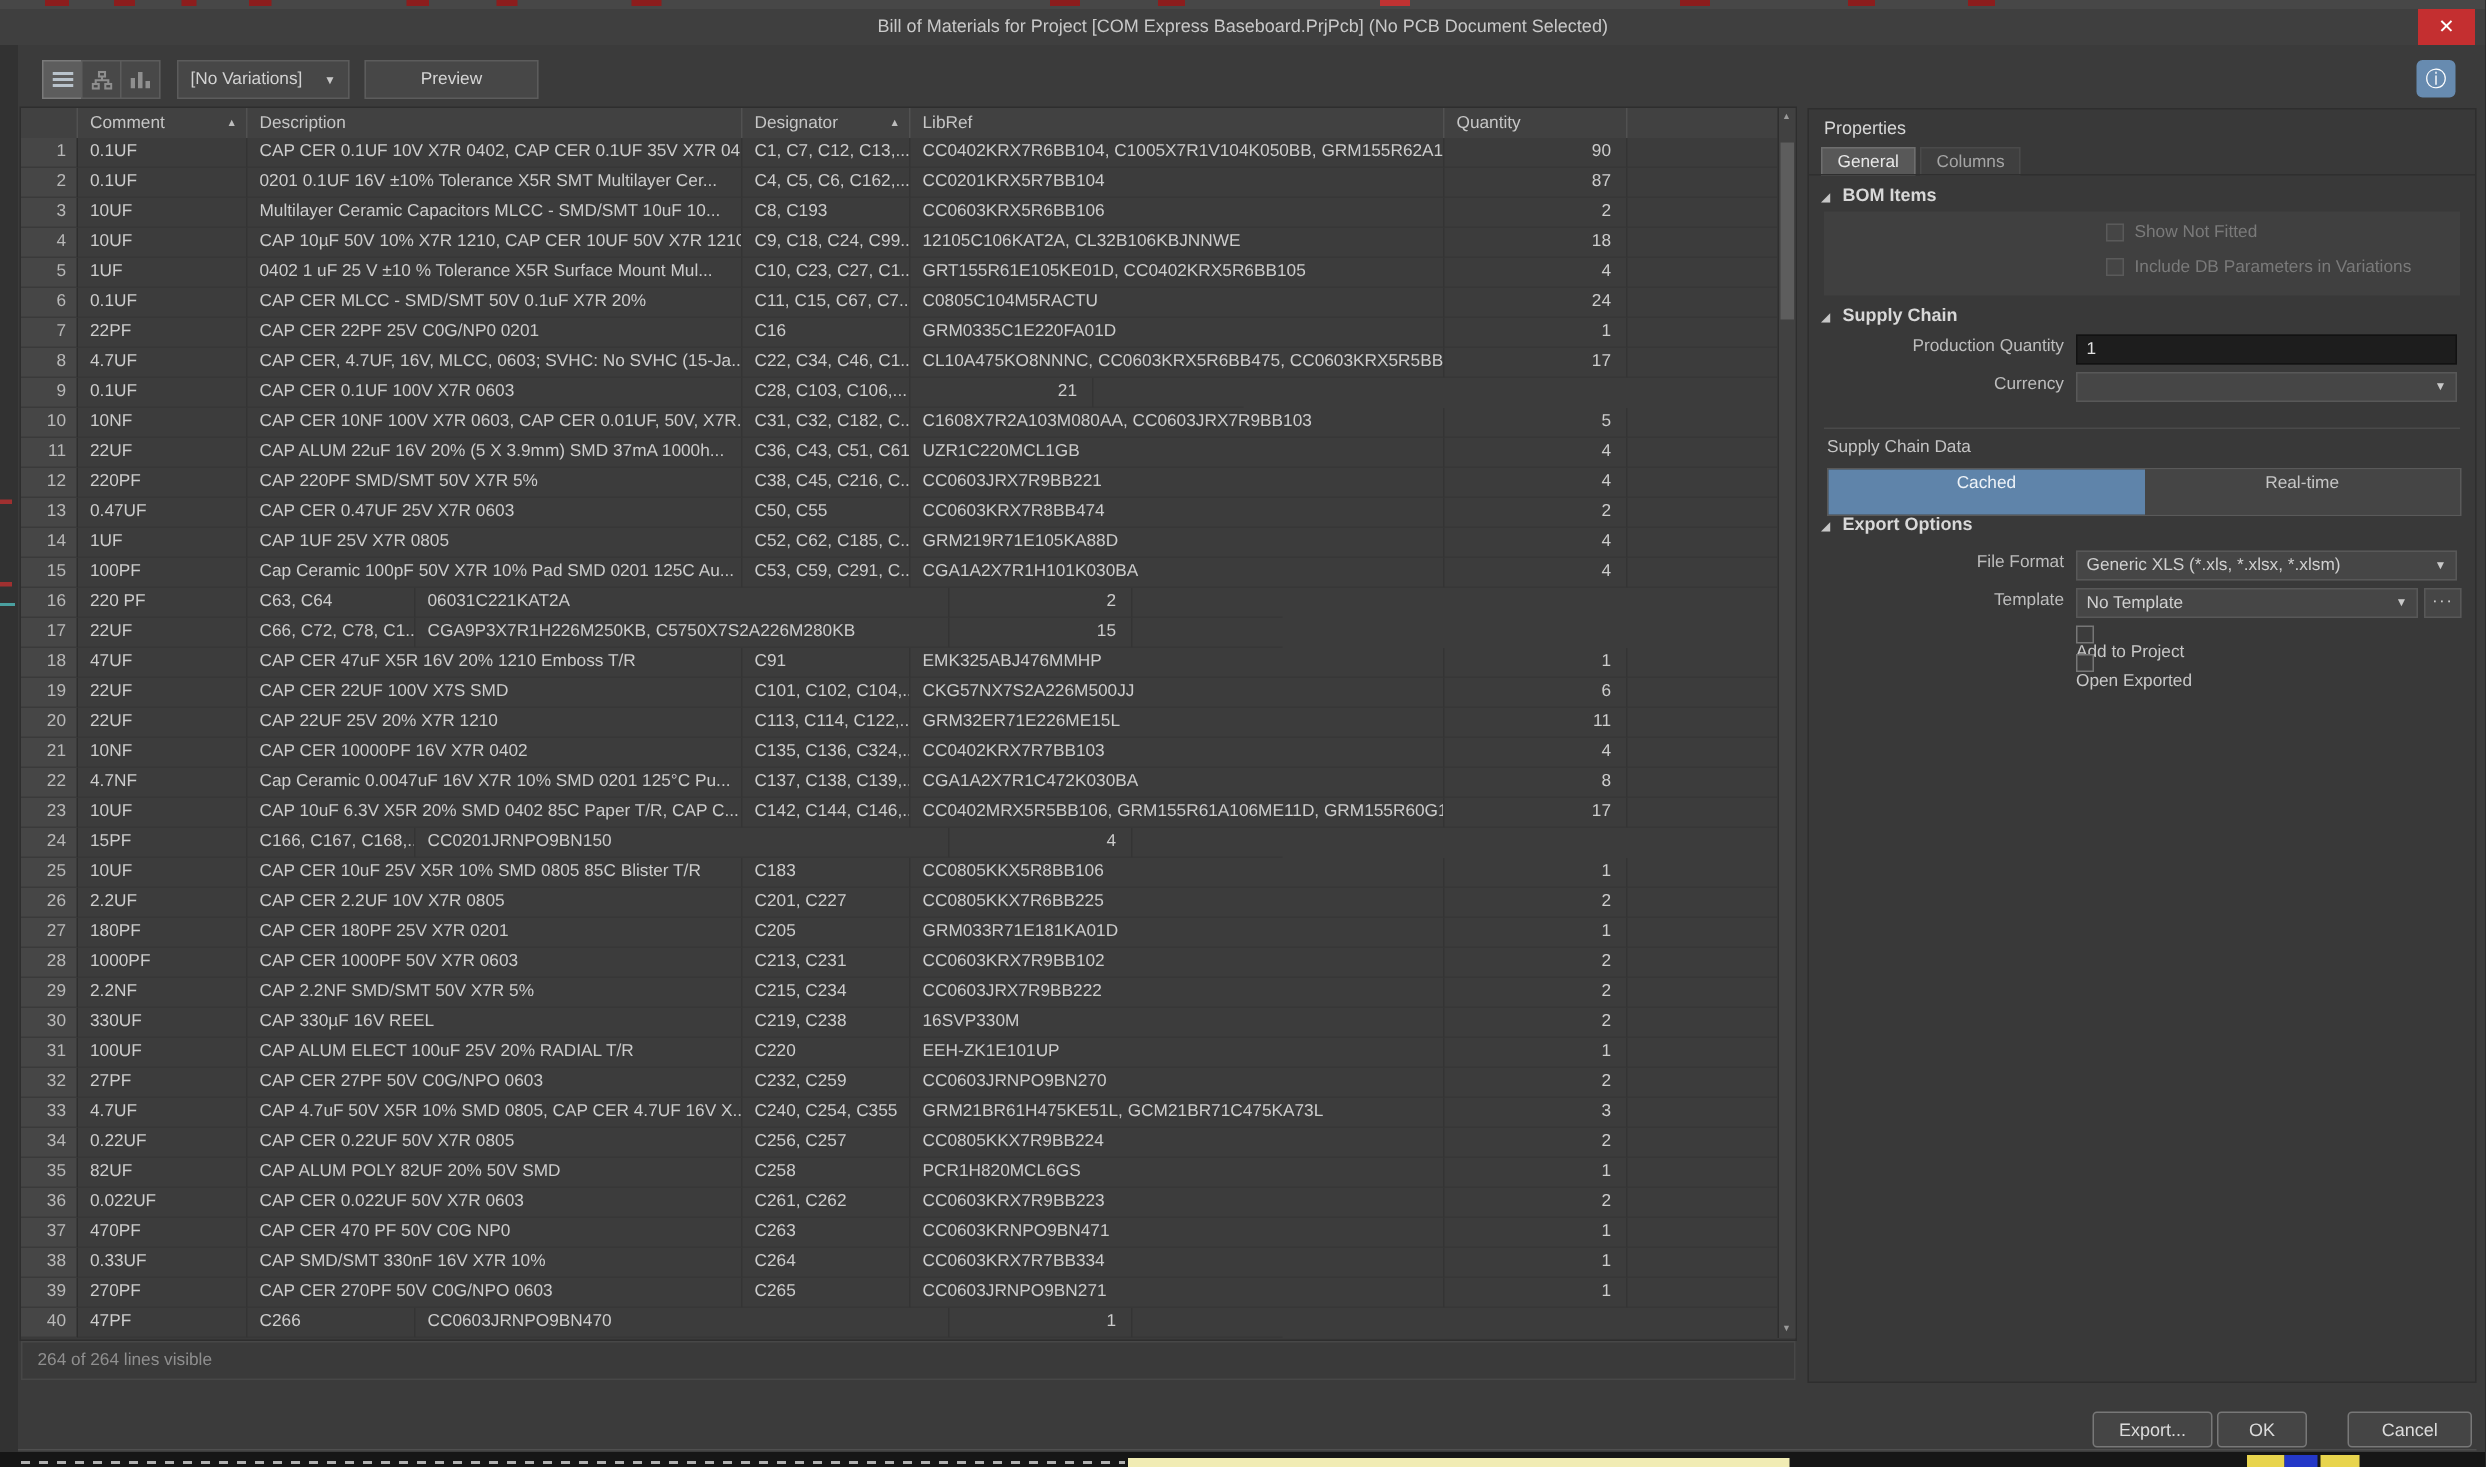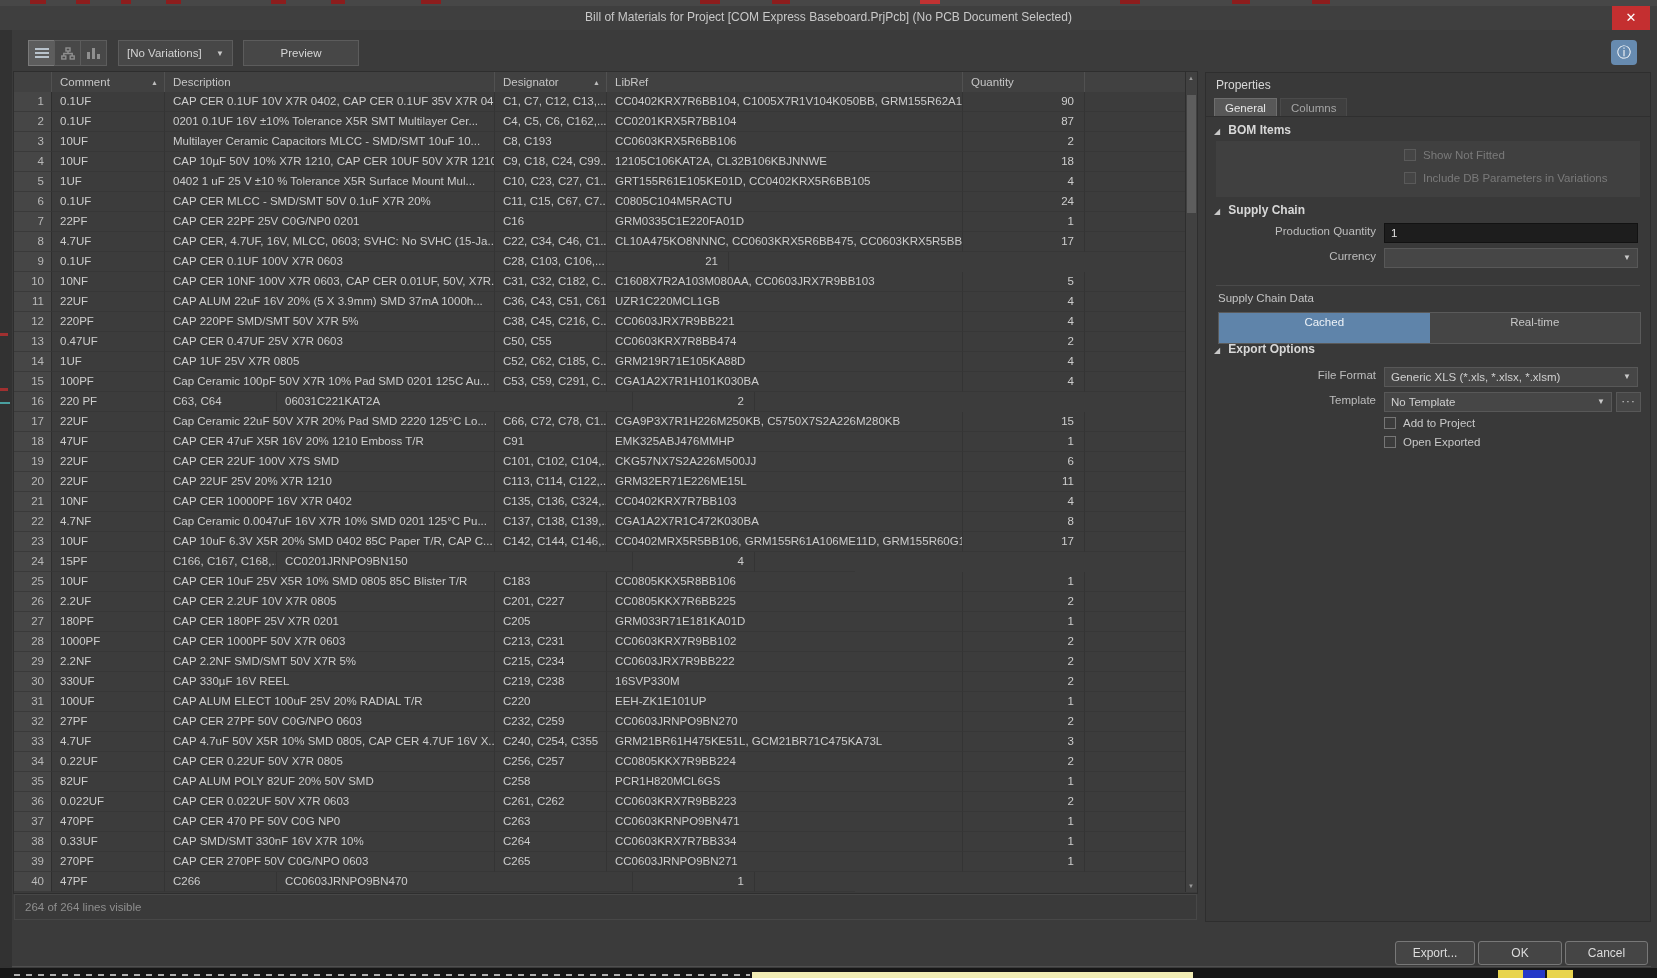--- a/index.html
+++ b/index.html
@@ -69,21 +69,21 @@
   .dark-input{position:absolute;left:178px;width:254px;height:20px;background:#1d1d1d;border:1px solid #121212;
               box-sizing:border-box;color:#e2e2e2;line-height:18px;padding-left:6px;}
   .p-drop{position:absolute;height:20px;background:#464646;border:1px solid #585858;box-sizing:border-box;
           color:#d0d0d0;line-height:18px;padding-left:6px;display:flex;align-items:center;}
   .p-drop .caret{margin-left:auto;margin-right:6px;font-size:8px;color:#c9c9c9;}
   .hr{position:absolute;left:10px;width:424px;height:1px;background:#4a4a4a;}
   .seg{position:absolute;left:12px;top:239px;width:423px;height:32px;display:flex;border:1px solid #5a5a5a;box-sizing:border-box;justify-content:center;}
   .seg .s{flex:1;text-align:center;line-height:18px;}
   .seg .on{background:#5f84aa;color:#eef3f8;}
   .seg .off{background:#454545;color:#c6c6c6;}
-  .p-check{position:absolute;left:178px;display:flex;color:#c8c8c8;}
+  .p-check{position:absolute;left:178px;display:flex;color:#c8c8c8;flex-direction:column;}
   .more-btn{position:absolute;left:410px;width:25px;height:20px;background:#464646;border:1px solid #585858;
             box-sizing:border-box;color:#cfcfcf;text-align:center;line-height:16px;letter-spacing:1px;}
   
   .f-btn{position:absolute;top:941px;height:24px;background:#454545;border:1px solid #787878;border-radius:3px;
          box-sizing:border-box;color:#dcdcdc;font-size:12px;display:flex;align-items:center;justify-content:center;}
   .frame-line{left:12px;top:966px;width:1639px;height:1px;background:#4f4f4f;}
   svg{display:block;}
 </style>
 </head>
 <body>
@@ -327,21 +327,20 @@
       <div class="cell c0 num">16</div>
       <div class="cell c1">220 PF</div>
       <div class="cell c3">C63, C64</div>
       <div class="cell c4">06031C221KAT2A</div>
       <div class="cell c5 qty">2</div>
       <div class="cell c6"></div>
     </div>
       <div class="trow">
       <div class="cell c0 num">17</div>
       <div class="cell c1">22UF</div>
-      <div class="cell c2">Cap Ceramic 22uF 50V X7R 20% Pad SMD 2220 125°C Lo...</div>
       <div class="cell c3">C66, C72, C78, C1...</div>
       <div class="cell c4">CGA9P3X7R1H226M250KB, C5750X7S2A226M280KB</div>
       <div class="cell c5 qty">15</div>
       <div class="cell c6"></div>
     </div>
       <div class="trow">
       <div class="cell c0 num">18</div>
       <div class="cell c1">47UF</div>
       <div class="cell c2">CAP CER 47uF X5R 16V 20% 1210 Emboss T/R</div>
       <div class="cell c3">C91</div>
@@ -620,21 +619,21 @@
       <span class="cb enabled"></span>
       <span>Add to Project</span>
     </div>
     <div class="p-check" style="top:363px;">
       <span class="cb enabled"></span>
       <span>Open Exported</span>
     </div>
   </div>
 
   <div class="f-btn" style="left:1395px;width:80px;">Export...</div>
-  <div class="f-btn" style="left:1478px;width:84px;text-align:center;">OK</div>
+  <div class="f-btn" style="left:1478px;width:60px;text-align:center;">OK</div>
   <div class="f-btn" style="left:1565px;width:83px;">Cancel</div>
   <div class="abs frame-line"></div>
 
   <div class="abs bottom-strip">
     <div style="position:absolute;left:14px;top:6px;width:736px;height:2px;
                 background:repeating-linear-gradient(90deg,#b0b0b0 0 6px,transparent 6px 12px);"></div>
     <div style="position:absolute;left:752px;top:4px;width:441px;height:6px;background:#f1ecb4;"></div>
     <div style="position:absolute;left:1498px;top:2px;width:25px;height:8px;background:#e8d44d;"></div>
     <div style="position:absolute;left:1523px;top:2px;width:22px;height:8px;background:#2438c8;"></div>
     <div style="position:absolute;left:1547px;top:2px;width:26px;height:8px;background:#e8d44d;"></div>

